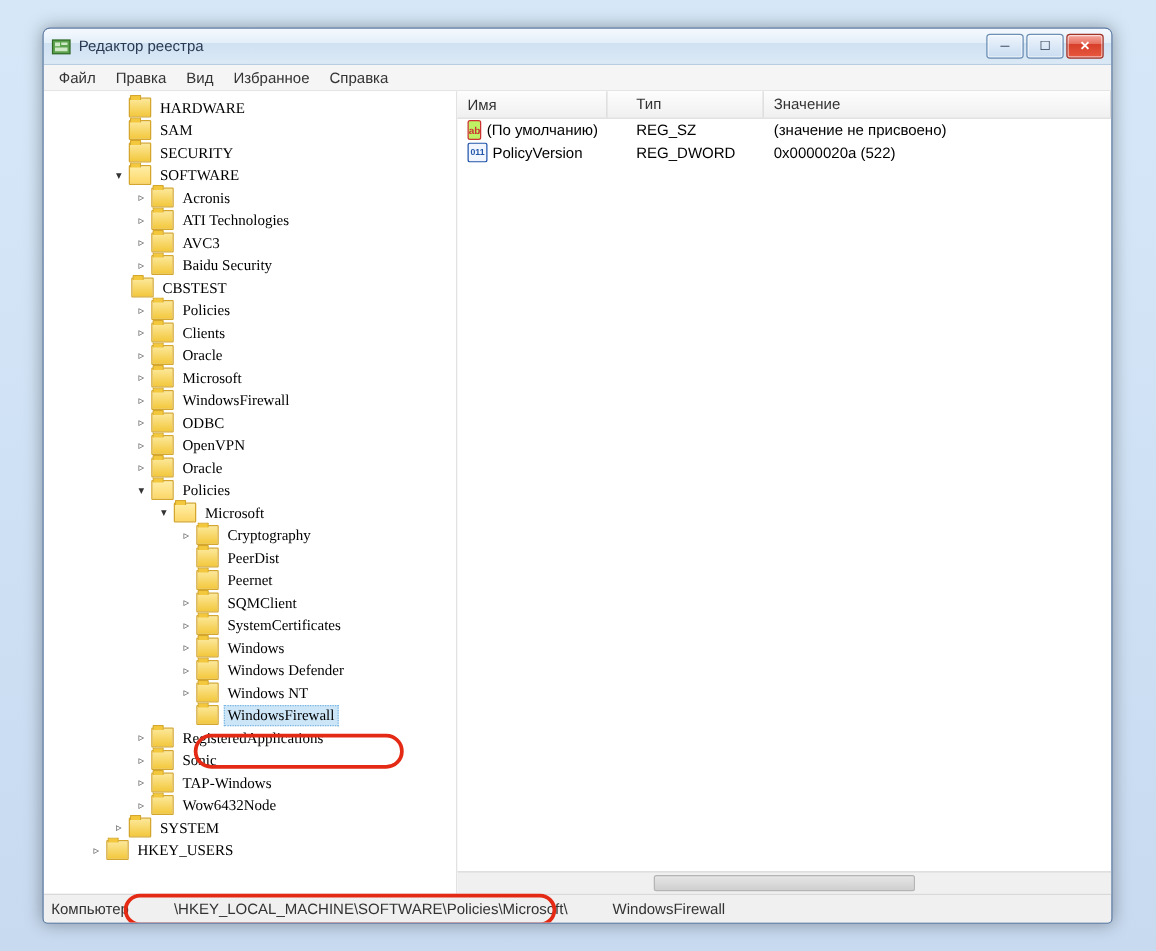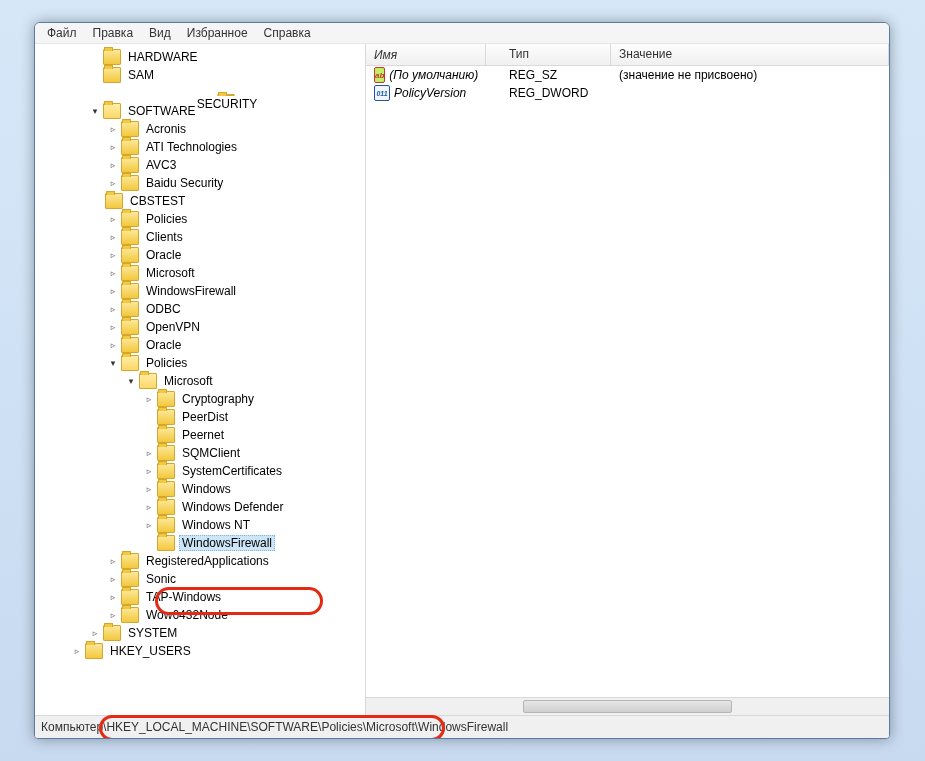--- a/index.html
+++ b/index.html
@@ -102,20 +102,21 @@
   padding: 4px 0;
   font-size: 12px;
   color: #000;
 }
 .tree-row {
   display: flex;
   align-items: center;
   height: 18px;
   white-space: nowrap;
   cursor: default;
+  font-family: Liberation Serif, serif;
 }
 .arrow {
   width: 12px;
   height: 12px;
   display: inline-flex;
   align-items: center;
   justify-content: center;
   color: #5c5c5c;
   font-size: 9px;
 }
@@ -187,21 +188,21 @@
   height: 18px;
   align-items: center;
   font-size: 12px;
 }
 .list-row .col {
   padding: 0 8px;
   box-sizing: border-box;
   white-space: nowrap;
   overflow: hidden;
 }
-.col-name { width: 120px; display: flex; align-items: center; gap: 4px; font-style: italic;}
+.col-name { width: 120px; display: flex; align-items: center; gap: 4px;}
 .col-type { width: 110px; margin-left: 15px; }
 .col-value { flex: 1; }
 .val-icon {
   width: 14px; height: 14px; display: inline-flex; align-items: center; justify-content: center;
   font-size: 8px; font-weight: bold; border: 1px solid; border-radius: 2px;
 }
 .val-icon.ab { color: #c33; border-color: #c33; background: #bef264; }
 .val-icon.hex { color: #2255aa; border-color: #2255aa; background: #f0f5ff; font-size:7px;}
 .scrollbar-bottom {
   height: 17px;
@@ -218,28 +219,43 @@
 .statusbar {
   height: 22px;
   border-top: 1px solid #d9d9d9;
   background: #f0f0f0;
   display: flex;
   align-items: center;
   padding: 0 6px;
   font-size: 12px;
   color: #333;
   position: relative;
+  gap: 36px;
 }
 </style>
 </head>
 <body>
 
 <div class="outer-canvas">
   <div class="window">
 
+    <div class="titlebar">
+      <svg class="titlebar-icon" viewBox="0 0 16 16">
+        <rect x="1" y="3" width="14" height="11" fill="#5da34e" stroke="#2f6a25"></rect>
+        <rect x="3" y="5" width="4" height="3" fill="#cfe9c7"></rect>
+        <rect x="8" y="5" width="5" height="2" fill="#cfe9c7"></rect>
+        <rect x="3" y="9" width="10" height="3" fill="#cfe9c7"></rect>
+      </svg>
+      <span class="titlebar-text">Редактор реестра</span>
+      <div class="win-controls">
+        <div class="win-btn">─</div>
+        <div class="win-btn">☐</div>
+        <div class="win-btn close">✕</div>
+      </div>
+    </div>
 
     <div class="menubar">
       <span>Файл</span>
       <span>Правка</span>
       <span>Вид</span>
       <span>Избранное</span>
       <span>Справка</span>
     </div>
 
     <div class="content">
@@ -248,21 +264,21 @@
           <div class="tree-row" style="padding-left: 54px;">
             <span class="arrow blank">▹</span>
             <span class="folder-icon"></span>
             <span class="tree-label">HARDWARE</span>
           </div>
           <div class="tree-row" style="padding-left: 54px;">
             <span class="arrow blank">▹</span>
             <span class="folder-icon"></span>
             <span class="tree-label">SAM</span>
           </div>
-          <div class="tree-row" style="padding-left: 54px; flex-direction: column;">
+          <div class="tree-row" style="padding-left: 54px;">
             <span class="arrow blank">▹</span>
             <span class="folder-icon"></span>
             <span class="tree-label">SECURITY</span>
           </div>
           <div class="tree-row" style="padding-left: 54px;">
             <span class="arrow open">▾</span>
             <span class="folder-icon open"></span>
             <span class="tree-label">SOFTWARE</span>
           </div>
           <div class="tree-row" style="padding-left: 72px;">
@@ -431,20 +447,21 @@
               </div>
               <div class="col col-type">REG_SZ</div>
               <div class="col col-value">(значение не присвоено)</div>
             </div>
             <div class="list-row">
               <div class="col col-name">
                 <span class="val-icon hex">011</span>
                 <span>PolicyVersion</span>
               </div>
               <div class="col col-type">REG_DWORD</div>
+              <div class="col col-value">0x0000020a (522)</div>
             </div>
           </div>
         <div class="scrollbar-bottom">
           <div class="thumb"></div>
         </div>
       </div>
     </div>
 
     <div class="statusbar">
       <span>Компьютер</span>

